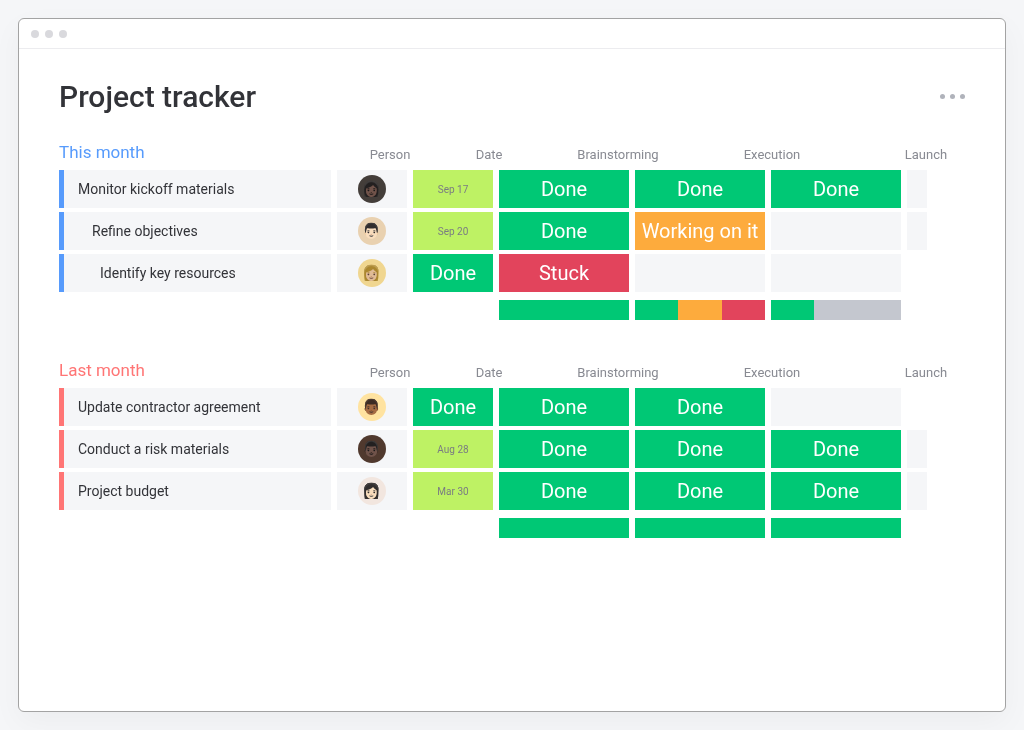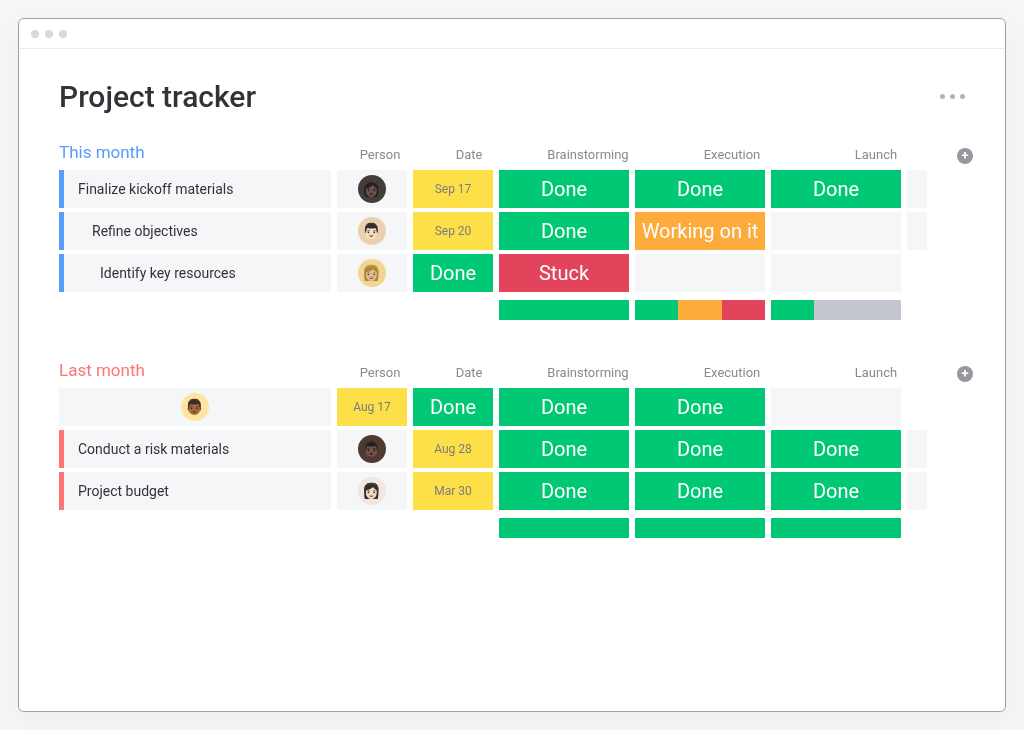--- a/index.html
+++ b/index.html
@@ -50,21 +50,21 @@
     }
     .more-dots span {
       width: 5px; height: 5px; border-radius: 50%;
       background: #b0b3bb;
     }
 
     .group { margin-bottom: 40px; }
     .group-header {
       display: grid;
       grid-template-columns: 272px 70px 80px 130px 130px 130px 20px;
-      gap: 14px;
+      gap: 24px;
       align-items: end;
       margin-bottom: 6px;
     }
     .group-title {
       font-size: 17px;
       font-weight: 400;
       padding-bottom: 2px;
     }
     .col-header {
       font-size: 13px;
@@ -106,24 +106,24 @@
       height: 38px;
       display: flex; align-items: center; justify-content: center;
     }
     .avatar {
       width: 28px; height: 28px; border-radius: 50%;
       display: flex; align-items: center; justify-content: center;
       font-size: 15px;
       overflow: hidden;
     }
     .date-cell {
-      background: #fde047;
-      height: 38px;
-      display: flex; align-items: center; justify-content: center;
-      font-size: 12px;
+      background: #bef264;
+      height: 38px;
+      display: flex; align-items: center; justify-content: center;
+      font-size: 10px;
       color: #7a7c82;
     }
     .status-cell {
       height: 38px;
       display: flex; align-items: center; justify-content: center;
       font-size: 20px;
       color: #fff;
       cursor: pointer;
     }
     .empty-cell {
@@ -178,21 +178,21 @@
             <div class="col-header">Person</div>
             <div class="col-header">Date</div>
             <div class="col-header">Brainstorming</div>
             <div class="col-header">Execution</div>
             <div class="col-header">Launch</div>
             <div class="add-col">
               <div class="add-col-circle">+</div>
             </div>
           </div>
           <div class="row">
-            <div class="task-cell" style="border-left-color: rgb(87, 155, 252);">Finalize kickoff materials</div>
+            <div class="task-cell" style="border-left-color: rgb(87, 155, 252);">Monitor kickoff materials</div>
             <div class="person-cell">
               <div class="avatar" style="background: rgb(68, 62, 58);">👩🏿</div>
             </div>
             <div class="date-cell">Sep 17</div>
             <div class="status-cell" style="background: rgb(0, 200, 117);">Done</div>
             <div class="status-cell" style="background: rgb(0, 200, 117);">Done</div>
             <div class="status-cell" style="background: rgb(0, 200, 117);">Done</div>
             <div class="tail-cell"></div>
           </div>
           <div class="row">
@@ -241,24 +241,24 @@
             <div class="col-header">Person</div>
             <div class="col-header">Date</div>
             <div class="col-header">Brainstorming</div>
             <div class="col-header">Execution</div>
             <div class="col-header">Launch</div>
             <div class="add-col">
               <div class="add-col-circle">+</div>
             </div>
           </div>
           <div class="row">
+            <div class="task-cell" style="border-left-color: rgb(255, 117, 117);">Update contractor agreement</div>
             <div class="person-cell">
               <div class="avatar" style="background: rgb(255, 227, 160);">👨🏾</div>
             </div>
-            <div class="date-cell">Aug 17</div>
             <div class="status-cell" style="background: rgb(0, 200, 117);">Done</div>
             <div class="status-cell" style="background: rgb(0, 200, 117);">Done</div>
             <div class="status-cell" style="background: rgb(0, 200, 117);">Done</div>
             <div class="tail-cell"></div>
           </div>
           <div class="row">
             <div class="task-cell" style="border-left-color: rgb(255, 117, 117);">Conduct a risk materials</div>
             <div class="person-cell">
               <div class="avatar" style="background: rgb(80, 57, 46);">👨🏿</div>
             </div>

